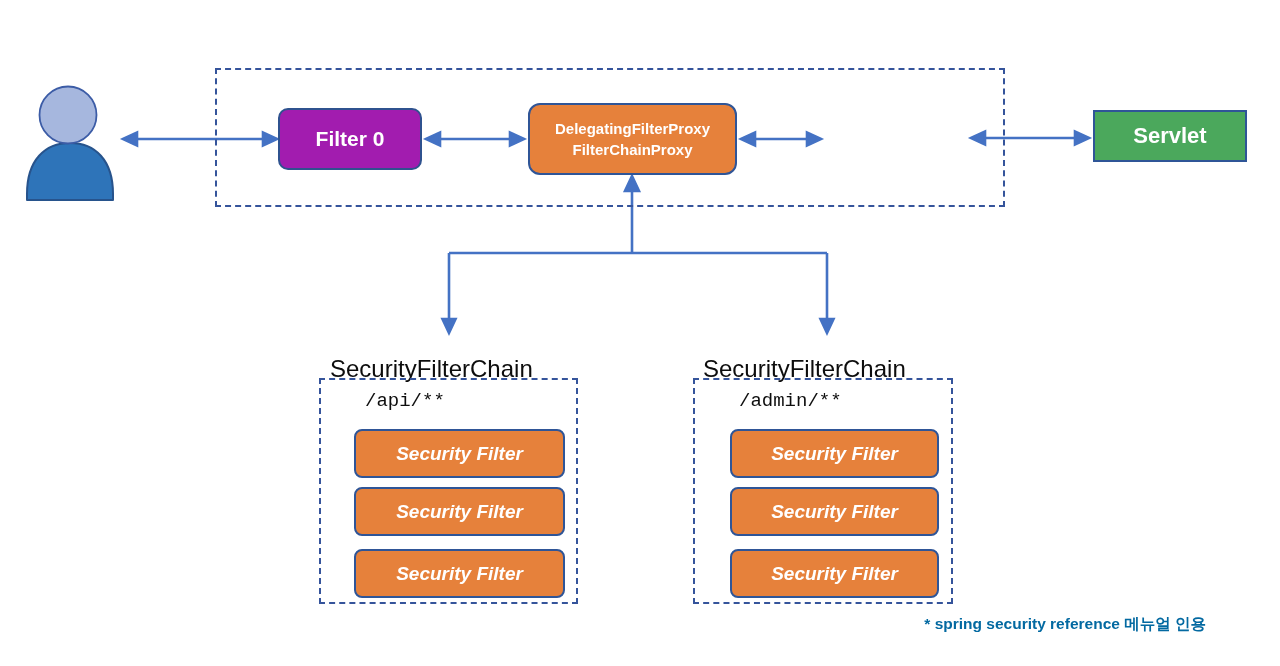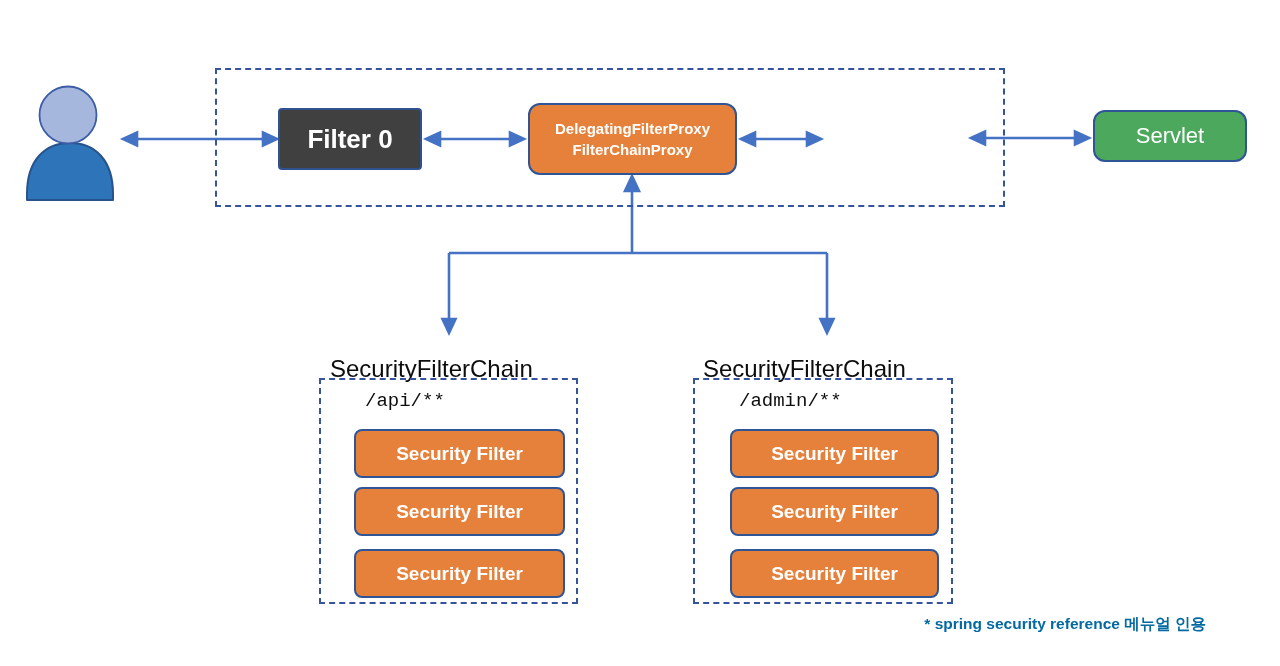--- a/index.html
+++ b/index.html
@@ -21,41 +21,41 @@
   .node {
     position: absolute;
     display: flex;
     align-items: center;
     justify-content: center;
     text-align: center;
     color: #ffffff;
     box-sizing: border-box;
   }
   .node-blue {
-    background: #404040;
+    background: #a21caf;
     border: 2px solid #2F528F;
-    border-radius: 4px;
-    font-size: 26px;
+    border-radius: 10px;
+    font-size: 21px;
     font-weight: 600;
   }
   .node-orange {
     background: #E6813B;
     border: 2px solid #2F5597;
     border-radius: 12px;
     font-size: 15px;
     font-weight: 600;
     line-height: 21px;
     flex-direction: column;
   }
   .node-green {
     background: #4BA85C;
     border: 2px solid #2F5597;
-    border-radius: 12px;
+    border-radius: 0;
     font-size: 22px;
-    font-weight: 400;
+    font-weight: 700;
   }
 
   
   .dashed-box {
     position: absolute;
     border: 2px dashed #35549B;
     box-sizing: border-box;
     background: transparent;
   }
 
@@ -84,20 +84,21 @@
     background: #E6813B;
     border: 2px solid #2F5597;
     border-radius: 8px;
     box-sizing: border-box;
     display: flex;
     align-items: center;
     justify-content: center;
     color: #ffffff;
     font-size: 19px;
     font-weight: 600;
+    font-style: italic;
   }
 
   .footnote {
     position: absolute;
     top: 614px;
     right: 74px;
     font-size: 15.5px;
     font-weight: 700;
     color: #0369a1;
     white-space: nowrap;

